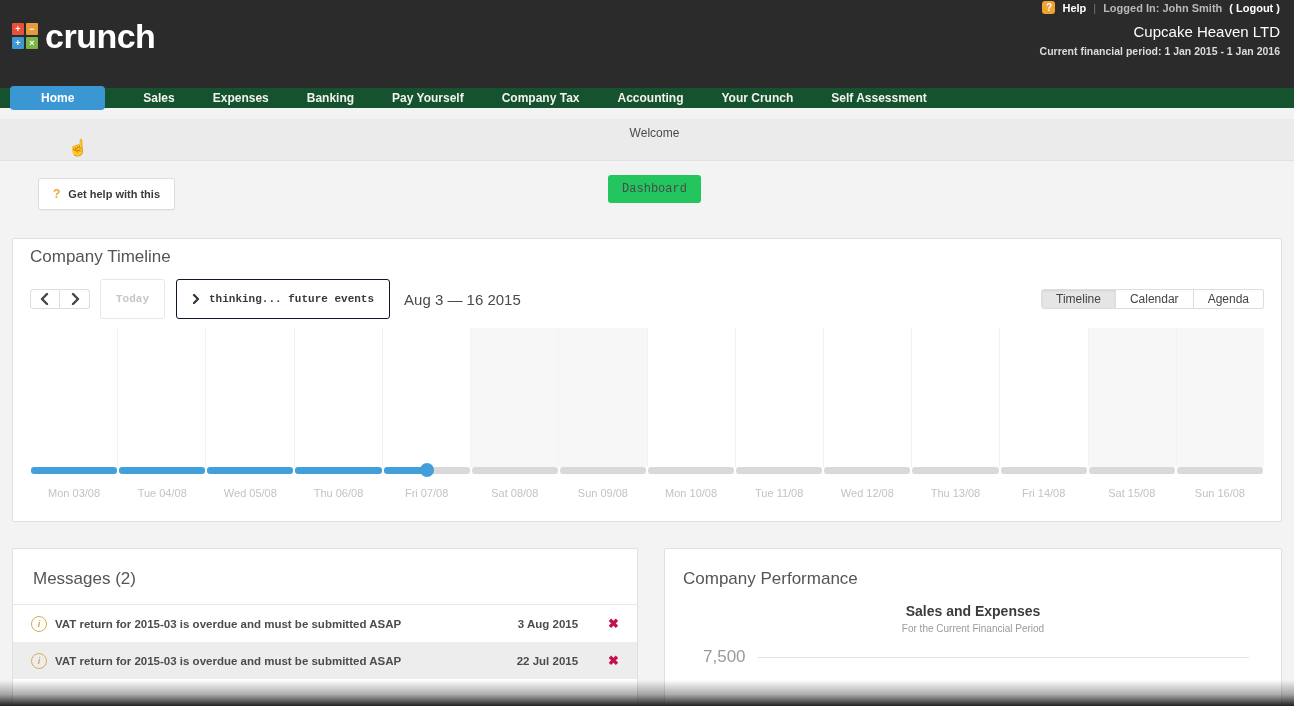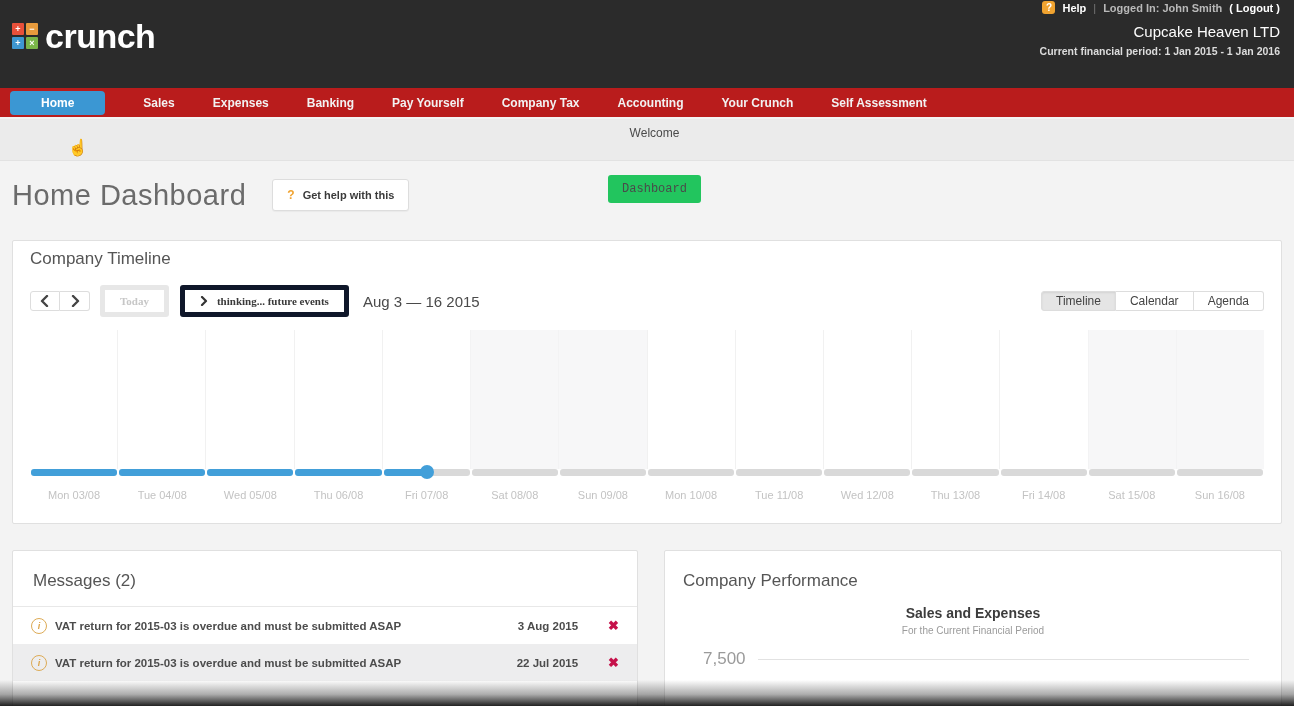--- a/index.html
+++ b/index.html
@@ -15,21 +15,21 @@
   .help-row{display:flex;align-items:center;justify-content:flex-end;gap:7px;padding-top:1px;font-size:11px;}
   .help-ico{display:inline-flex;align-items:center;justify-content:center;width:13px;height:13px;border-radius:3px;background:#f0a330;color:#fff;font-weight:bold;font-size:10px;cursor:pointer;}
   .help-link{color:#fff;font-weight:bold;text-decoration:none;cursor:pointer;}
   .sep{color:#777;}
   .logged-in{color:#b9b9b9;font-weight:bold;}
   .logout{color:#fff;font-weight:bold;cursor:pointer;}
   .company-name{color:#fdfdfd;font-size:15px;margin-top:9px;}
   .fin-period{color:#dcdcdc;font-size:10.5px;font-weight:bold;margin-top:5px;}
 
   
-  .mainnav{position:absolute;top:88px;left:0;width:100%;height:29px;background:#b91c1c;}
+  .mainnav{position:absolute;top:88px;left:0;width:100%;height:20px;background:#14532d;}
   .mainnav ul{display:flex;align-items:center;gap:38px;height:100%;margin:0;padding:0 0 0 10px;list-style:none;}
   .mainnav li{color:#f2f2f2;font-size:12px;font-weight:bold;cursor:pointer;white-space:nowrap;}
   .mainnav li.active{background:#3b97d3;color:#fff;border-radius:4px;padding:5px 31px;}
 
   
   .subnav{position:absolute;top:119px;left:0;width:100%;height:41px;background:#ebebeb;border-bottom:1px solid #e2e2e2;}
   .subnav-tabs{display:flex;align-items:center;height:100%;padding-left:15px;gap:28px;flex-direction:column;}
   .subnav-tab{font-size:12px;color:#4a4a4a;padding:7px 14px;border-radius:3px;cursor:pointer;}
   .subnav-tab.active{background:#22c55e;font-family:Liberation Mono, monospace;}
   .cursor-glyph{position:absolute;left:68px;top:138px;font-size:16px;color:#8d939c;z-index:50;pointer-events:none;}
@@ -45,21 +45,21 @@
 
   
   .timeline-card{padding:8px 17px 22px 17px;}
   .timeline-card h2,.bottom-row h2{margin:0;font-size:17px;font-weight:normal;color:#555;}
   .tl-controls{display:flex;align-items:center;margin-top:16px;height:32px;}
   .btn-group{display:flex;}
   .btn-group button{background:#fff;border:1px solid #ddd;border-left-width:0;padding:0 14px;height:20px;font-family:inherit;font-size:12px;color:#444;cursor:pointer;}
   .btn-group button:first-child{border-left-width:1px;border-radius:3px 0 0 3px;}
   .btn-group button:last-child{border-radius:0 3px 3px 0;}
   .arrows button{width:30px;padding:0;display:inline-flex;align-items:center;justify-content:center;}
-  .btn{background:#fff;border:5px solid #0f172a;border-radius:3px;height:32px;padding:0 15px;font-family:Liberation Serif, serif;font-size:11px;font-weight:bold;color:#3a3a3a;cursor:pointer;}
+  .btn{background:#fff;border:1px solid #0f172a;border-radius:3px;height:40px;padding:0 15px;font-family:Liberation Mono, monospace;font-size:11px;font-weight:bold;color:#3a3a3a;cursor:pointer;}
   .btn.today{margin-left:10px;color:#c6c6c6;border-color:#e7e7e7;}
   .btn.future{margin-left:11px;display:inline-flex;align-items:center;gap:9px;}
   .daterange{margin-left:14px;font-size:15px;color:#4a4a4a;}
   .viewtabs{margin-left:auto;}
   .viewtabs button.active{background:#e5e5e5;box-shadow:inset 0 1px 2px rgba(0,0,0,0.08);}
 
   .tl-area{margin-top:13px;}
   .tl-chart{display:flex;height:139px;}
   .tl-col{flex:1;border-left:1px solid #f1f1f1;}
   .tl-col:first-child{border-left:none;}
@@ -141,21 +141,20 @@
     <div class="subnav-tabs" id="subnav-tabs">
         <div class="subnav-tab">Welcome</div>
         <div class="subnav-tab active">Dashboard</div>
       </div>
   </div>
 
   <span class="cursor-glyph">☝</span>
 
   <main>
     <div class="page-head">
-      <h1>Home Dashboard</h1>
       <button class="gethelp">
         <span class="q">?</span>
         <span>Get help with this</span>
       </button>
     </div>
 
     <section class="card timeline-card">
       <h2>Company Timeline</h2>
       <div class="tl-controls">
         <div class="btn-group arrows">

